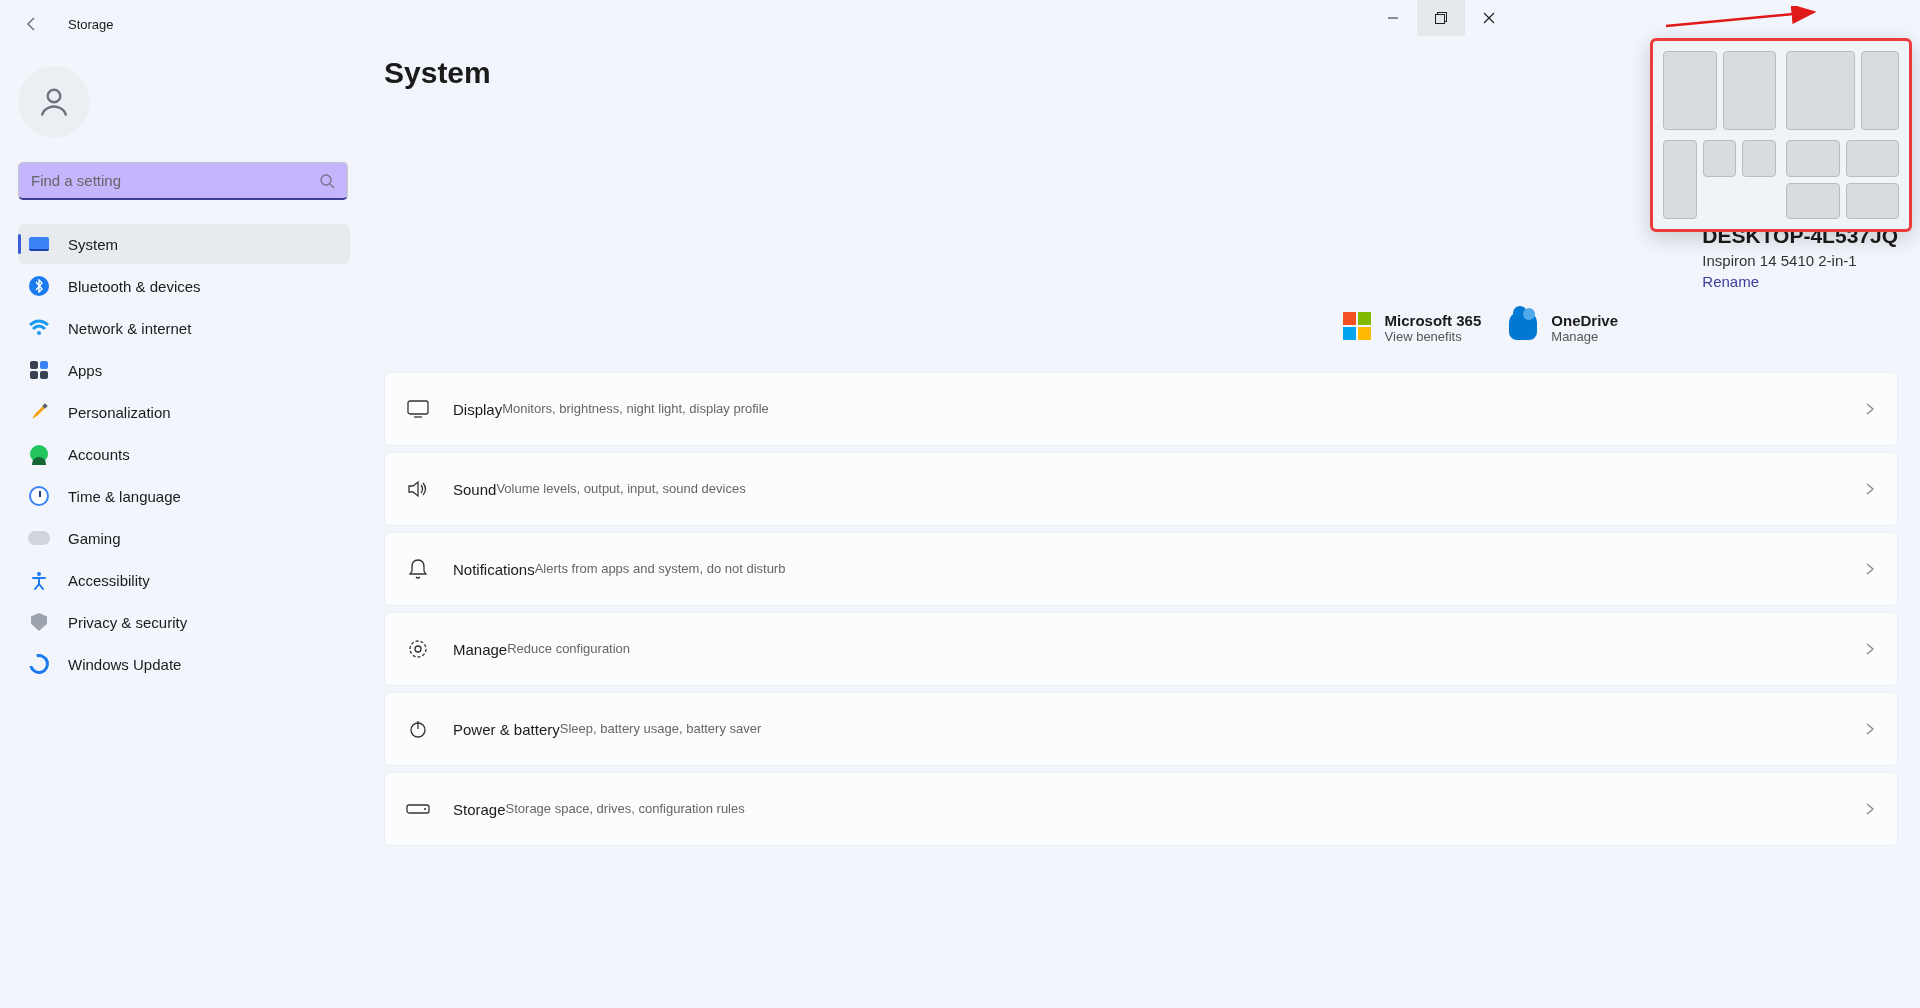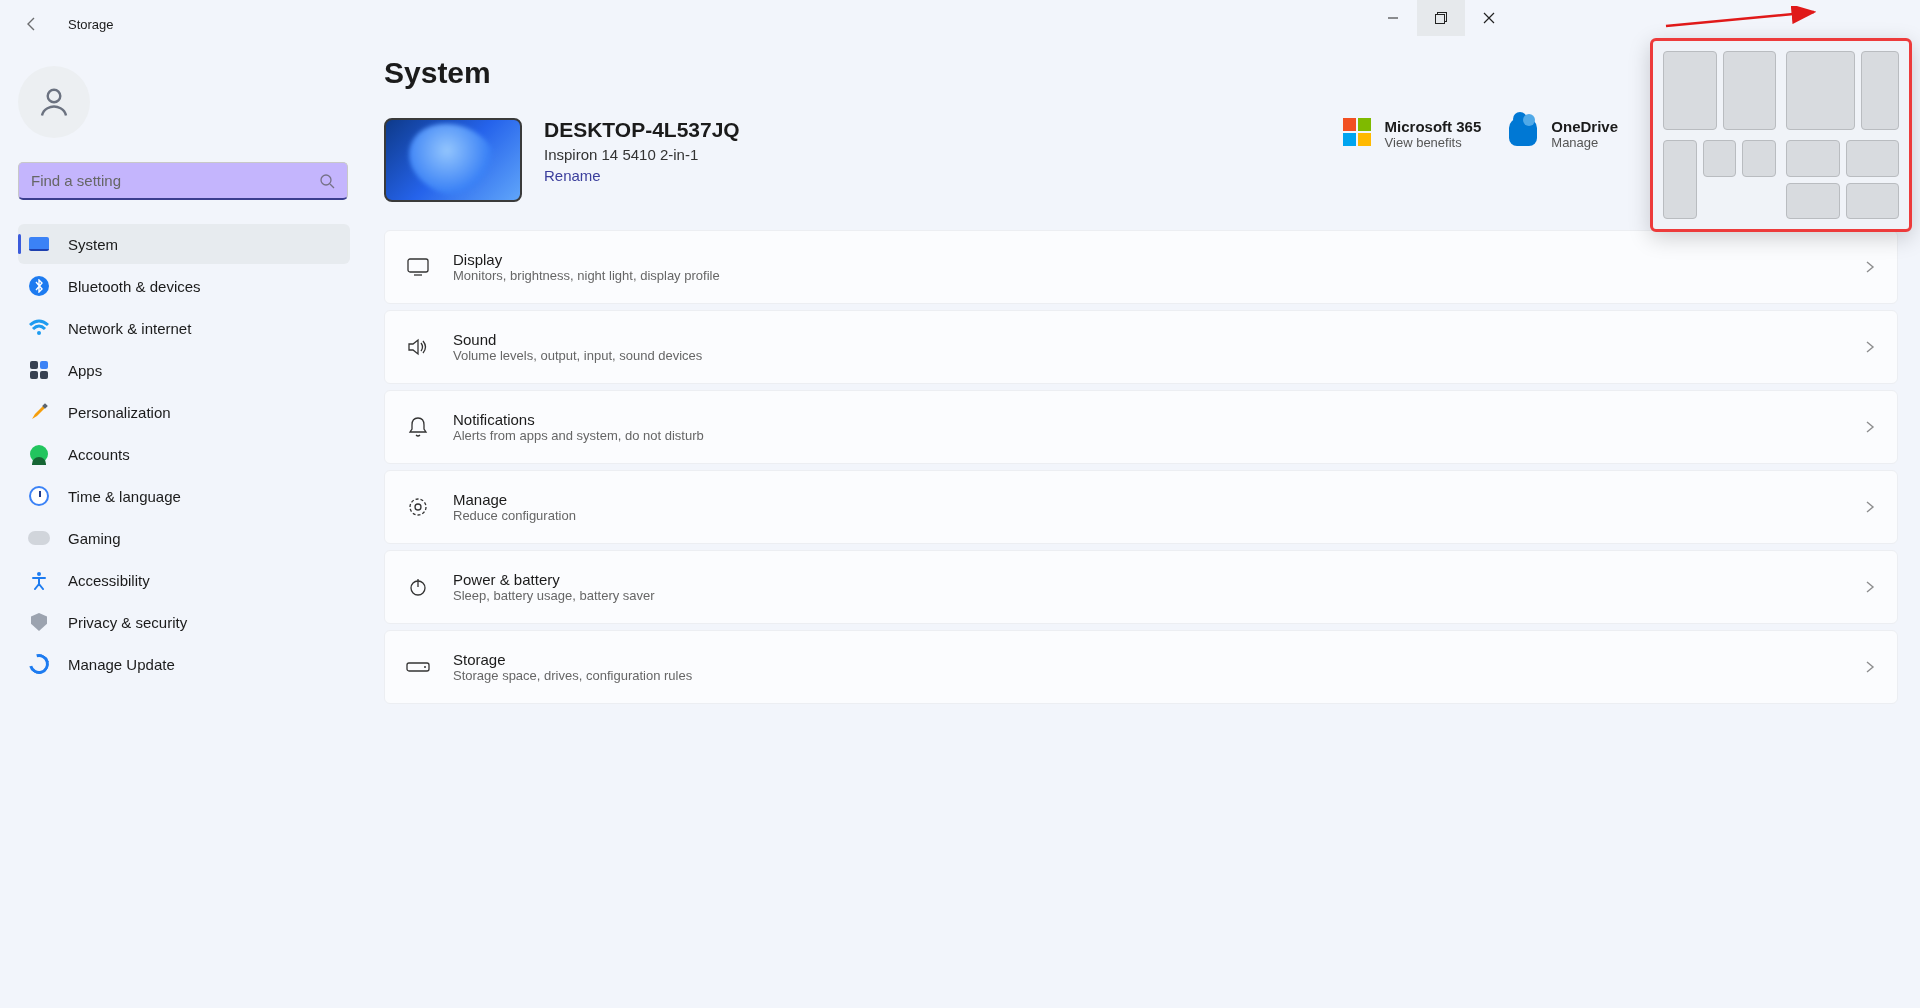--- a/index.html
+++ b/index.html
@@ -24,39 +24,39 @@
 .nav { display: flex; flex-direction: column; gap: 2px; }
 .nav-item { display: flex; align-items: center; height: 40px; border-radius: 6px; padding: 0 10px; cursor: pointer; font-size: 15px; color: #1b1b1b; position: relative; }
 .nav-item.active { background: #e7ebef; }
 .nav-item.active::before { content: ""; position: absolute; left: 0; top: 10px; bottom: 10px; width: 3px; background: #3b5bdb; border-radius: 2px; }
 .nav-item .icon { width: 22px; height: 22px; margin-right: 18px; display: flex; align-items: center; justify-content: center; }
 
 
 .main { position: absolute; left: 384px; top: 56px; right: 22px; bottom: 0; overflow: hidden; }
 .main h1 { font-size: 30px; font-weight: 600; color: #1b1b1b; margin-bottom: 28px; }
 
-.device-row { display: flex; align-items: flex-start; gap: 22px; margin-bottom: 28px; }
+.device-row { display: flex; align-items: flex-end; gap: 22px; margin-bottom: 28px; flex-direction: column; }
 .device-thumb { width: 138px; height: 84px; border-radius: 8px; border: 2px solid #3a3a3a; background: linear-gradient(135deg, #0e3a8a 0%, #2563eb 50%, #60a5fa 100%); display: flex; align-items: center; justify-content: center; overflow: hidden; position: relative; }
 .device-thumb .bloom { width: 90px; height: 70px; background: radial-gradient(circle at 40% 40%, #93c5fd 0%, #3b82f6 60%, transparent 70%); filter: blur(2px); border-radius: 50%; transform: rotate(20deg); }
 .device-info { display: flex; flex-direction: column; gap: 4px; }
 .device-name { font-size: 21px; font-weight: 600; color: #1b1b1b; }
 .device-model { font-size: 15px; color: #333; }
 .device-rename { font-size: 15px; color: #3b3e9c; cursor: pointer; }
 
 .services { margin-left: auto; display: flex; gap: 28px; align-items: flex-start; padding-right: 280px; }
 .service { display: flex; gap: 14px; }
 .service .logo { width: 28px; height: 28px; }
 .service .texts { display: flex; flex-direction: column; }
 .service .s-title { font-size: 15px; font-weight: 600; color: #1b1b1b; }
 .service .s-sub { font-size: 13px; color: #555; }
 
 .cards { display: flex; flex-direction: column; gap: 6px; }
 .card { background: #fbfcfe; border: 1px solid #eceef2; border-radius: 6px; height: 74px; display: flex; align-items: center; padding: 0 20px; cursor: pointer; }
 .card .c-icon { width: 26px; height: 26px; margin-right: 22px; display: flex; align-items: center; justify-content: center; color: #333; }
-.card .c-texts { display: flex; flex-direction: column; }
+.card .c-texts { display: flex; flex-direction: row; }
 .card .c-title { font-size: 15px; color: #1b1b1b; }
 .card .c-sub { font-size: 13px; color: #666; }
 .card .chevron { margin-left: auto; opacity: 0.55; }
 
 
 .snap-flyout { position: absolute; right: 8px; top: 38px; width: 262px; height: 194px; background: #f0f3f8; border: 3px solid #ed3b3b; border-radius: 6px; box-shadow: 0 6px 22px rgba(0,0,0,0.18); padding: 10px; display: grid; grid-template-columns: 1fr 1fr; grid-template-rows: 1fr 1fr; gap: 10px; z-index: 50; }
 .snap-group { background: transparent; display: grid; gap: 6px; }
 .snap-cell { background: #d8dbdf; border: 1px solid #b9bcc0; border-radius: 4px; }
 .g1 { grid-template-columns: 1fr 1fr; }
 .g2 { grid-template-columns: 1.8fr 1fr; }
@@ -241,21 +241,21 @@
     <div class="nav-item">
       <span class="icon">
           <span class="ic-priv"></span>
         </span>
       <span>Privacy &amp; security</span>
     </div>
     <div class="nav-item">
       <span class="icon">
           <span class="ic-upd"></span>
         </span>
-      <span>Manage Update</span>
+      <span>Windows Update</span>
     </div>
   </div>
 </div>
 
 <div class="main">
   <h1>System</h1>
 
   <div class="device-row">
     <div class="device-thumb">
         <div class="bloom"></div>

